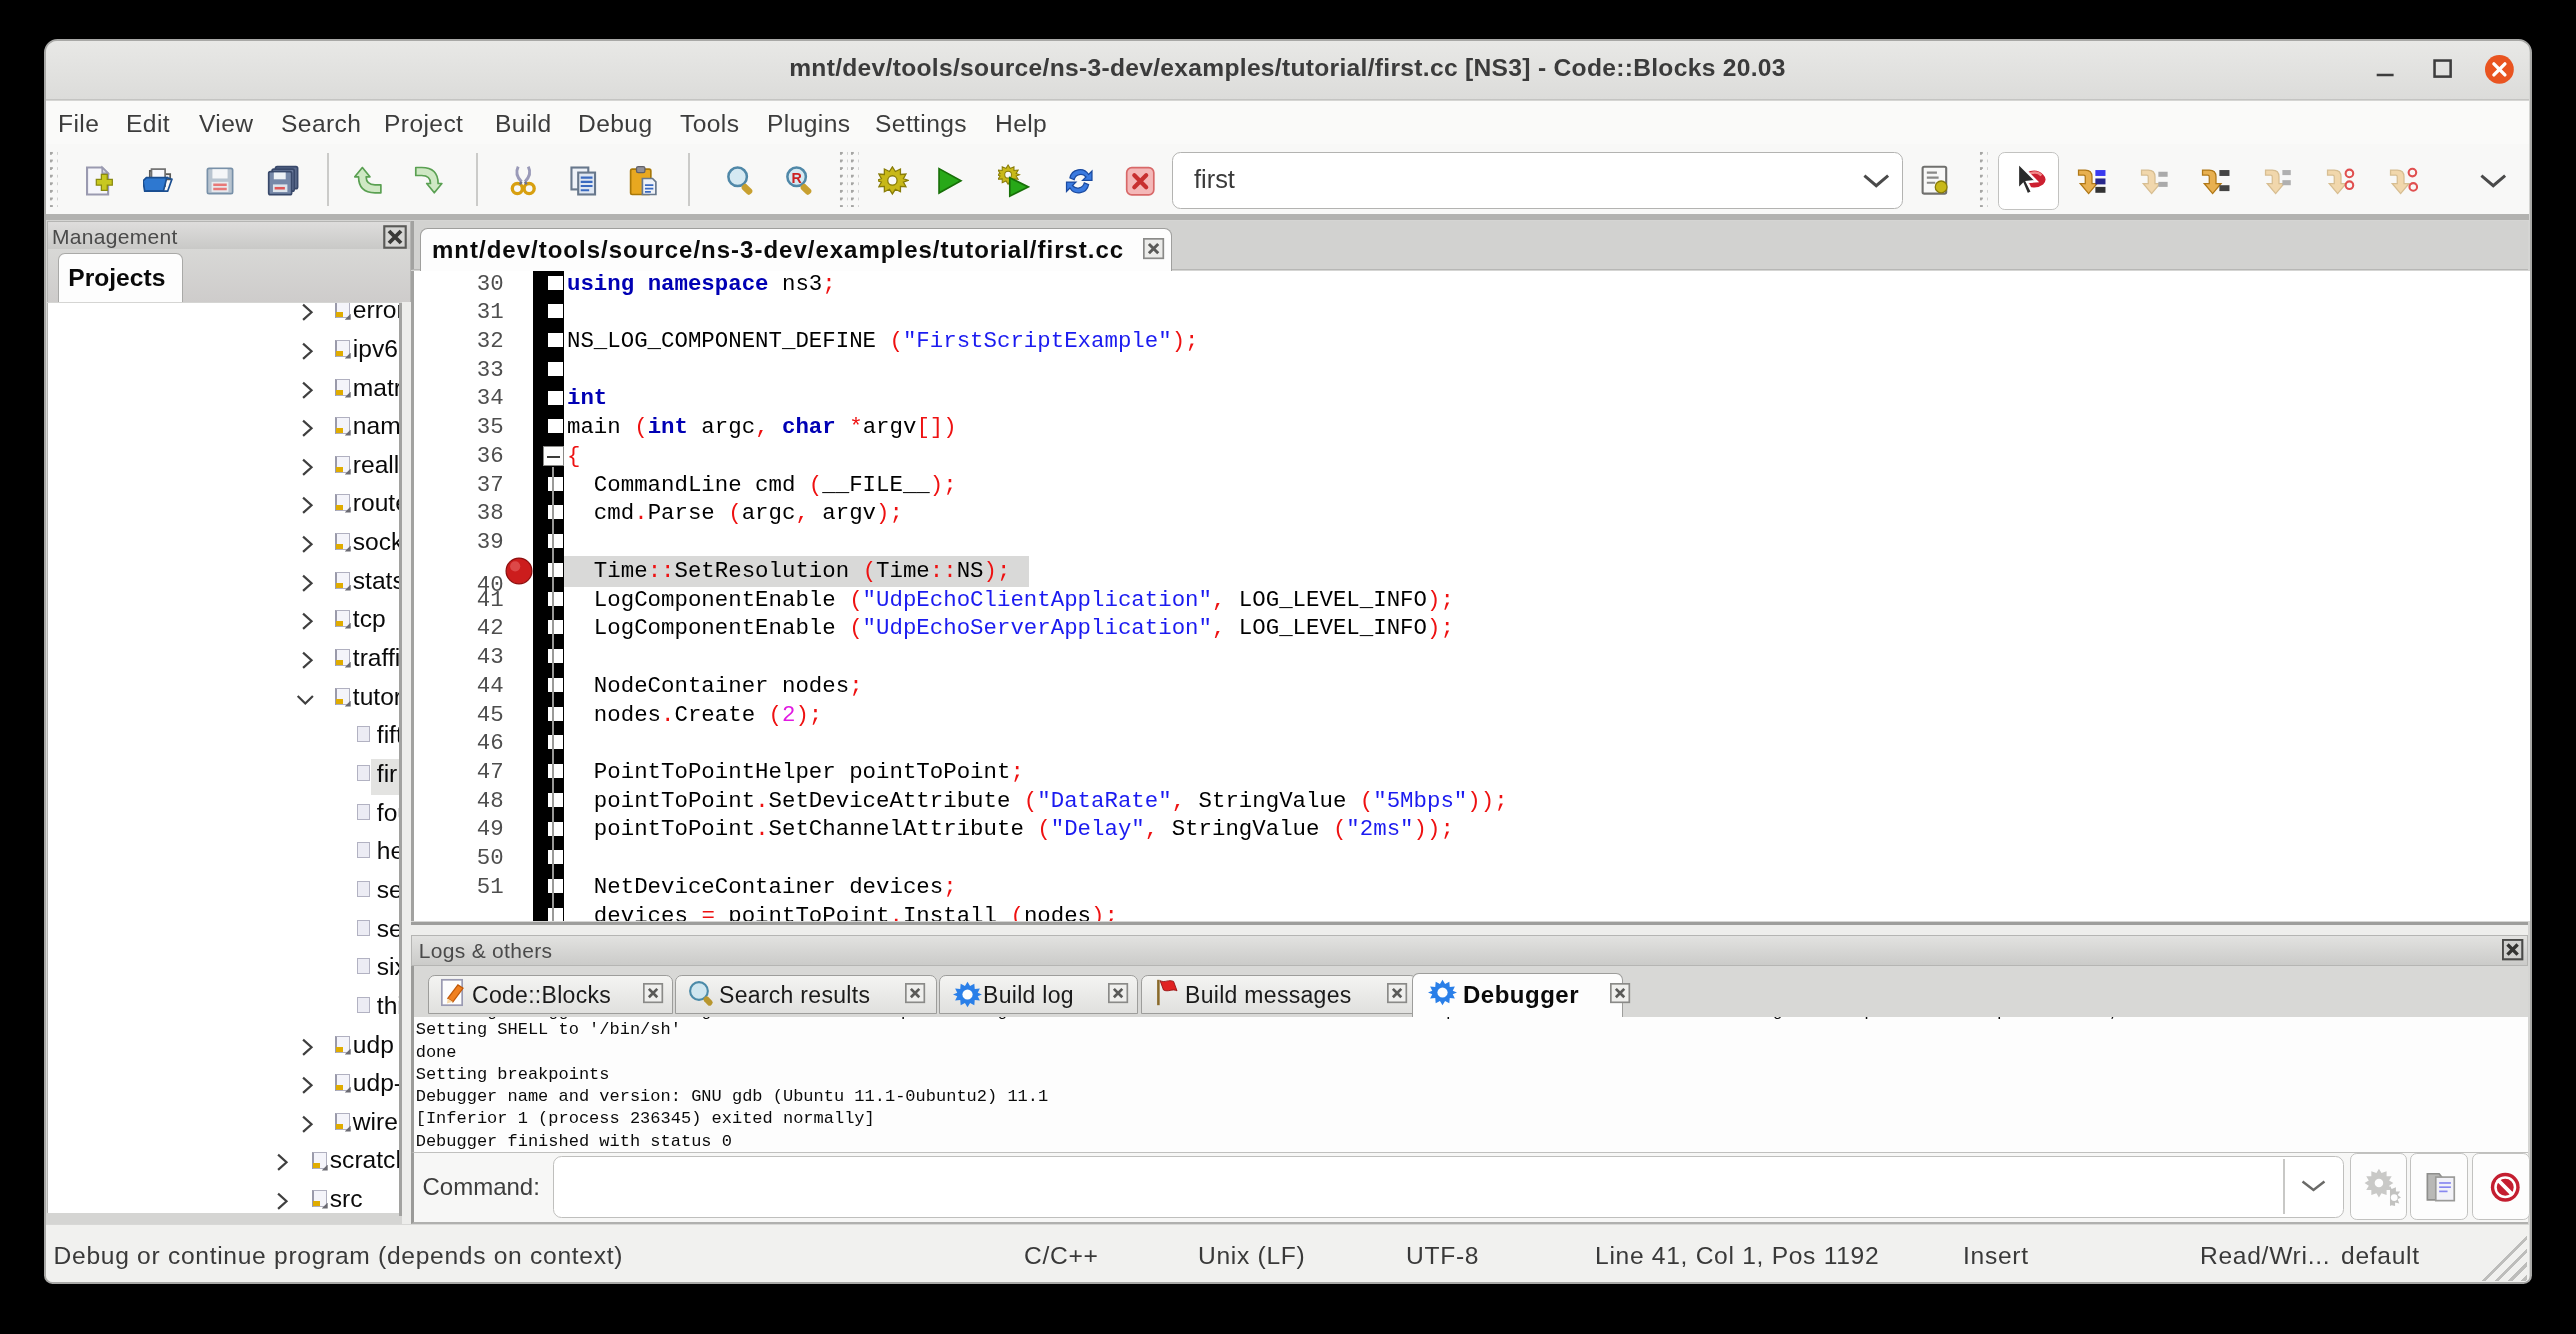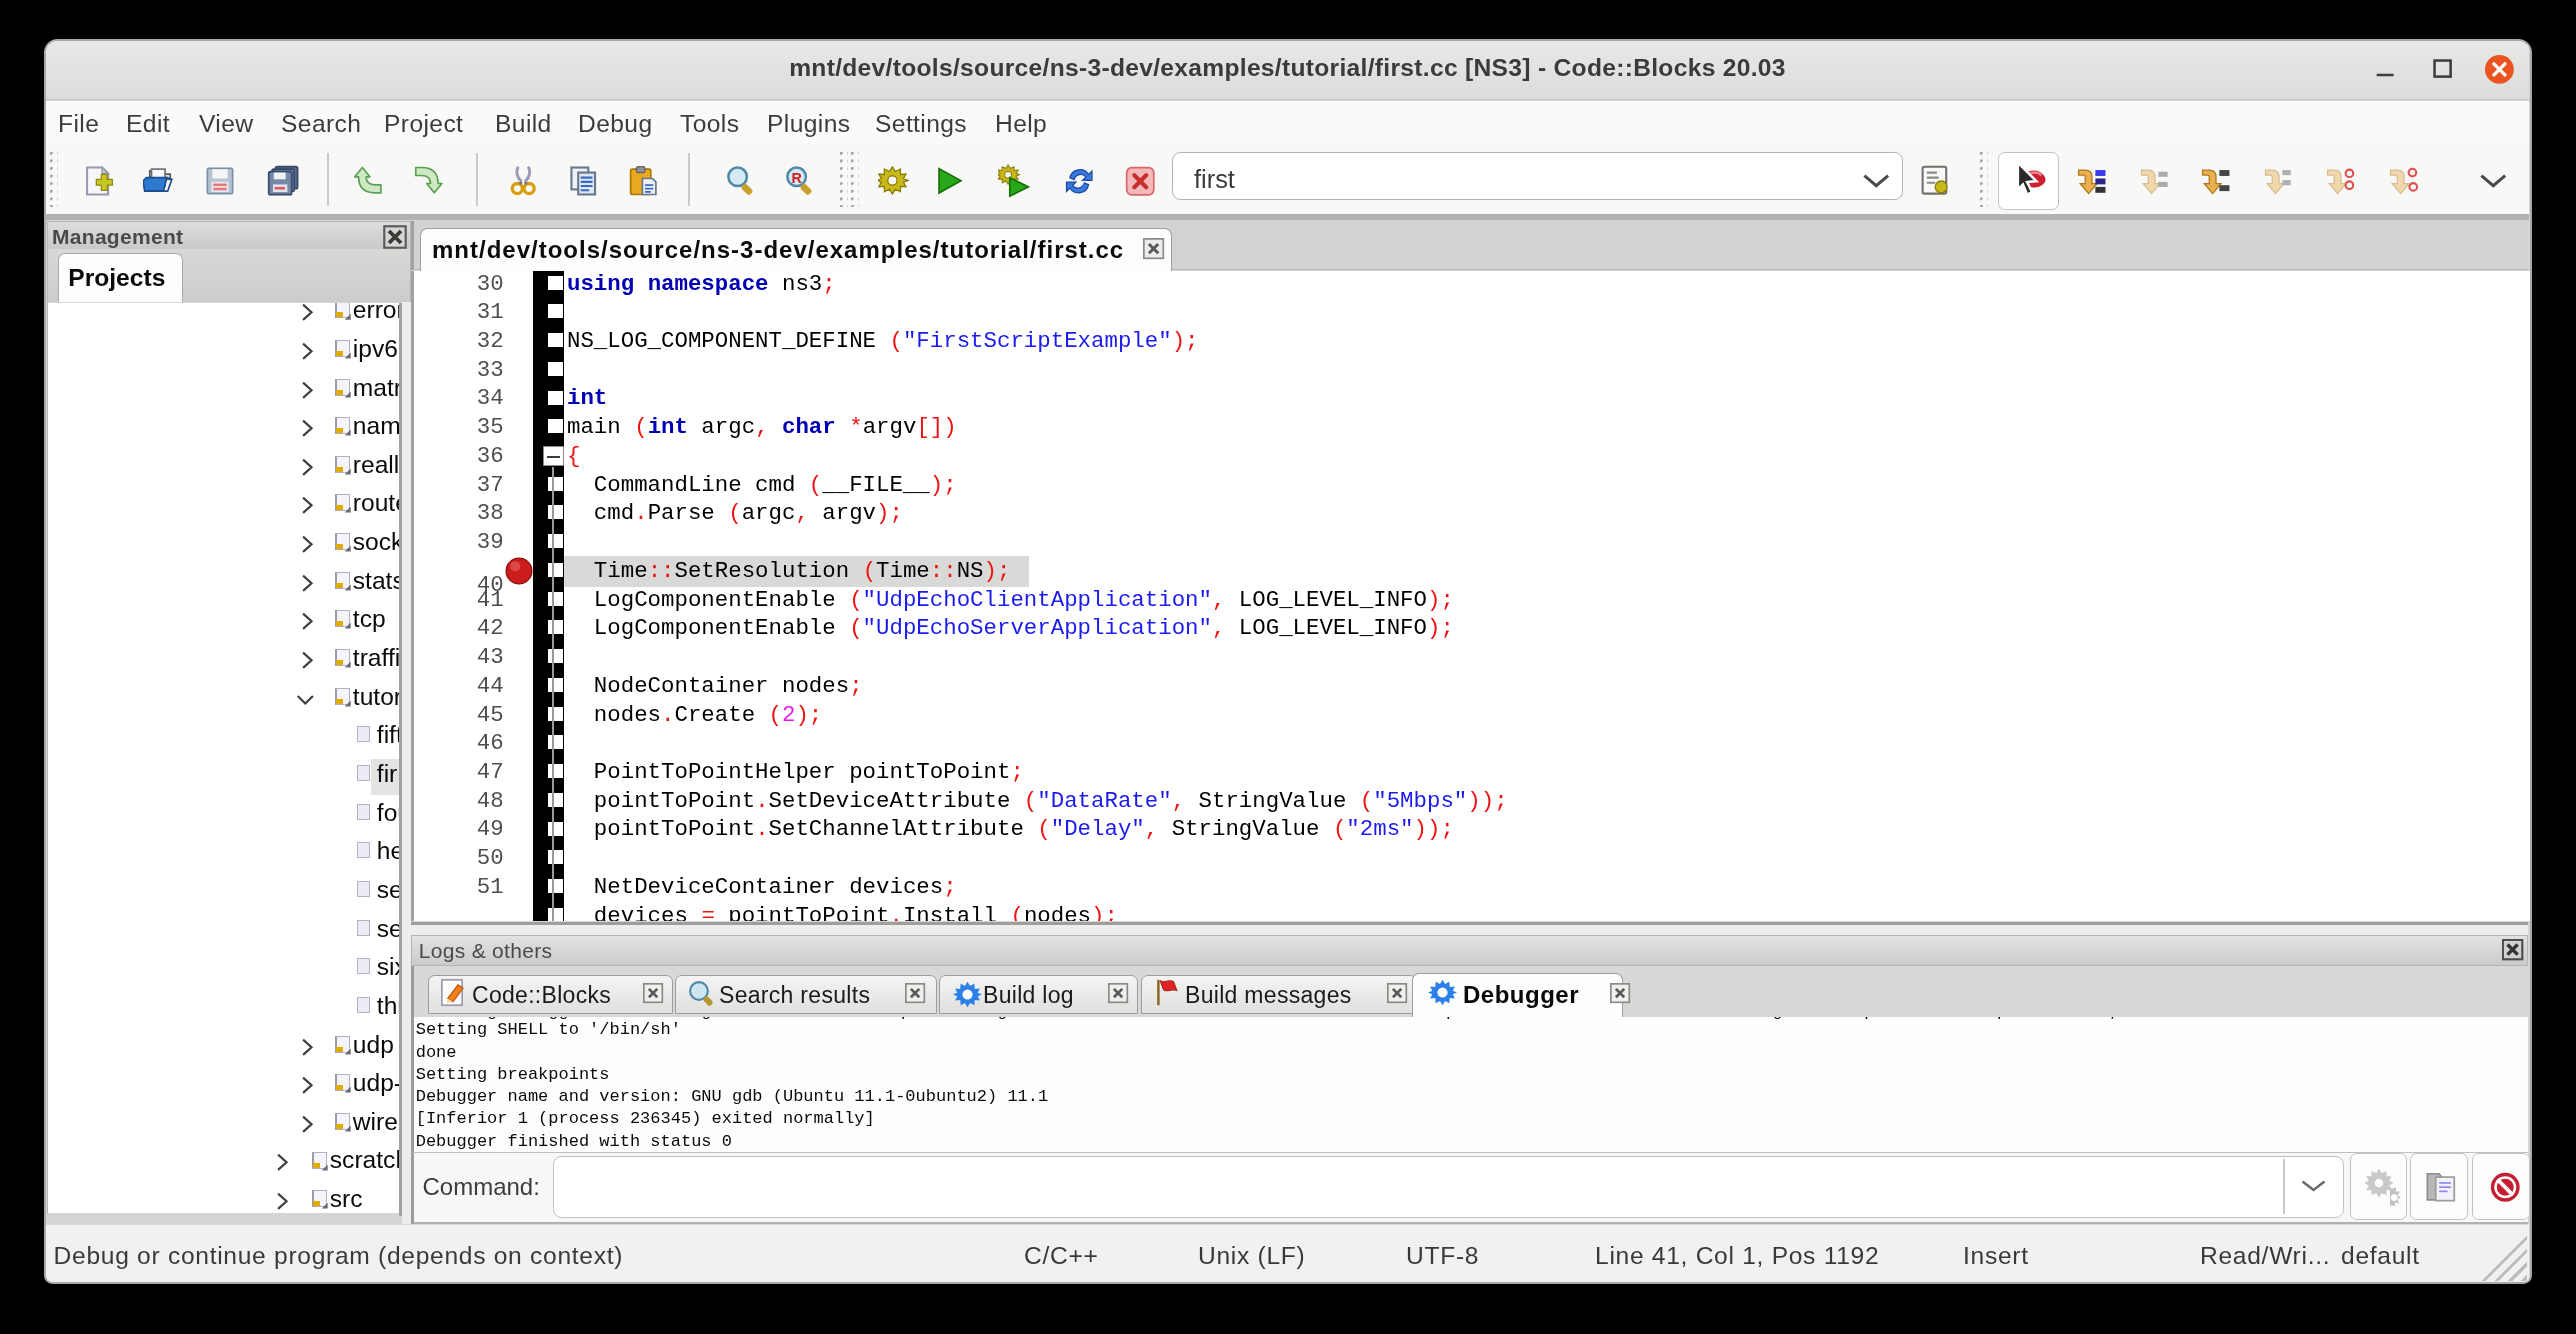--- a/index.html
+++ b/index.html
@@ -14,29 +14,29 @@
   font-weight:bold; font-size:24.6px; letter-spacing:0.3px; color:#3b3b3b; }
 #menubar { position:absolute; left:0; top:60px; width:2483px; height:43px; background:#fafaf9; }
 #menubar span { position:absolute; top:8.5px; font-size:24.6px; letter-spacing:0.4px; color:#3c3c3c; }
 #toolbar { position:absolute; left:0; top:103px; width:2483px; height:71px;
   background:#f8f8f7; border-bottom:1.7px solid #b3b3b1; }
 #toolbar svg.tbi { position:absolute; }
 .sep { position:absolute; width:1.7px; background:#cbcbc9; top:8.5px; height:53px; }
 .grip { position:absolute; width:8.5px; top:6.8px; height:56px;
   background-image:radial-gradient(circle at 2.1px 2.1px,#a5a5a3 1.4px, transparent 1.5px);
   background-size:7.6px 7.6px; }
-#combo { position:absolute; left:1126px; top:7.6px; width:731px; height:48px; background:#fff;
+#combo { position:absolute; left:1126px; top:7.6px; width:731px; height:57px; background:#fff;
   border:1.7px solid #b3b3b1; border-radius:8.5px; }
 #combo .txt { position:absolute; left:21px; top:12px; font-size:25.4px; color:#3a3a3a; }
 #dbgbtn { position:absolute; left:1952px; top:7.6px; width:61px; height:58px; background:#fff;
   border:1.7px solid #c2c2c0; border-radius:6.8px; }
 .chev { stroke:#4a4a4a; stroke-width:3.5; fill:none; }
 #mhead { position:absolute; left:0.8px; top:180px; width:364px; height:29px;
   background:linear-gradient(#dedddc,#c9c9c7); border:0.8px solid #b5b5b3;}
-#mhead .t { position:absolute; left:4.2px; top:3.4px; font-size:21px; letter-spacing:0.3px; color:#4a4a4a;font-weight:bold; }
+#mhead .t { position:absolute; left:4.2px; top:3.4px; font-size:21px; letter-spacing:0.3px; color:#4a4a4a; }
 #mtabbar { position:absolute; left:0.8px; top:208px; width:364px; height:53px;
   background:linear-gradient(#d8d8d6,#cecccb); border-left:0.8px solid #b5b5b3; border-right:0.8px solid #b5b5b3;}
 #mtab { position:absolute; left:10.2px; top:4.2px; width:125px; height:49px; background:#fdfdfd;
   border:1.7px solid #a9a9a7; border-bottom:none; border-radius:6.8px 6.8px 0 0; }
 #mtab .t { position:absolute; left:9.3px; top:10.2px; font-weight:bold; font-size:24.6px; color:#090909; }
 #tree { position:absolute; left:0.8px; top:262px; width:352px; height:910px; background:#fff;
   border-left:0.8px solid #b5b5b3; overflow:hidden; }
 #treeborder { position:absolute; left:353px; top:262px; width:2.5px; height:913px; background:#a2a2a0; }
 .trow { position:absolute; font-size:24.6px; color:#0a0a0a; white-space:pre; }
 .tchev { position:absolute; width:18.6px; height:18.6px; }

